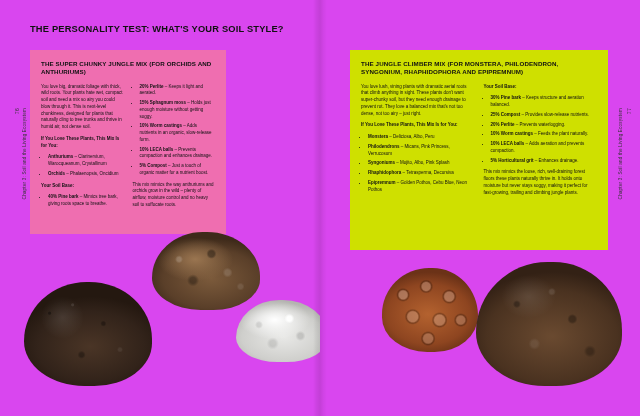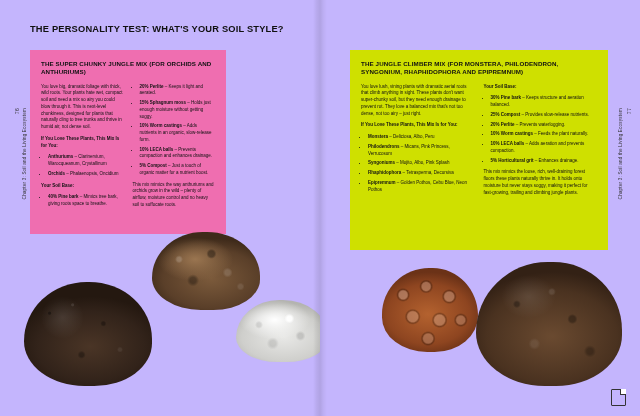--- a/index.html
+++ b/index.html
@@ -18,22 +18,23 @@
     position: relative;
     width: 640px;
     height: 416px;
     background: #ffffff;
   }
   .page-left, .page-right {
     position: absolute;
     top: 0;
     width: 320px;
     height: 416px;
-    background: #c4b5fd;
+    background: #d946ef;
     overflow: hidden;
+    padding-left: 38px;
   }
   .page-left { left: 0; }
   .page-right { left: 320px; }
 
   
   .gutter {
     position: absolute;
     left: 313px;
     top: 0;
     width: 14px;

